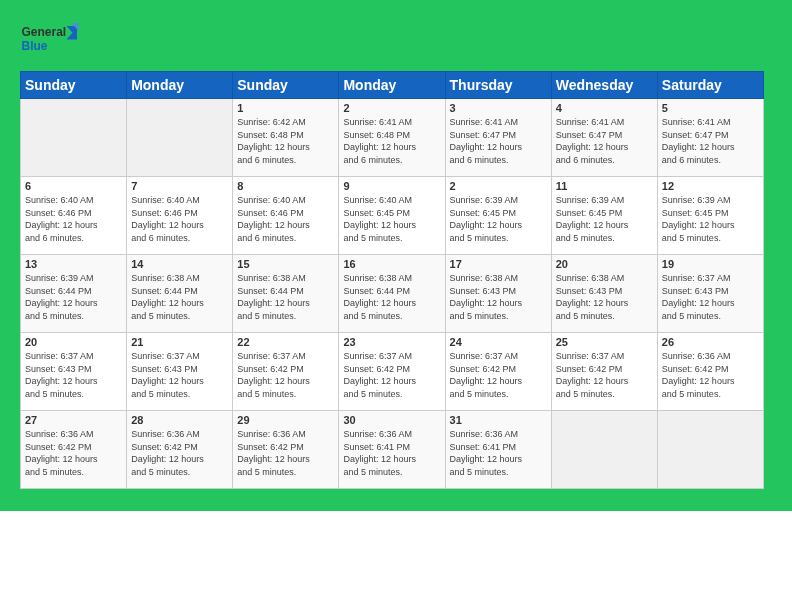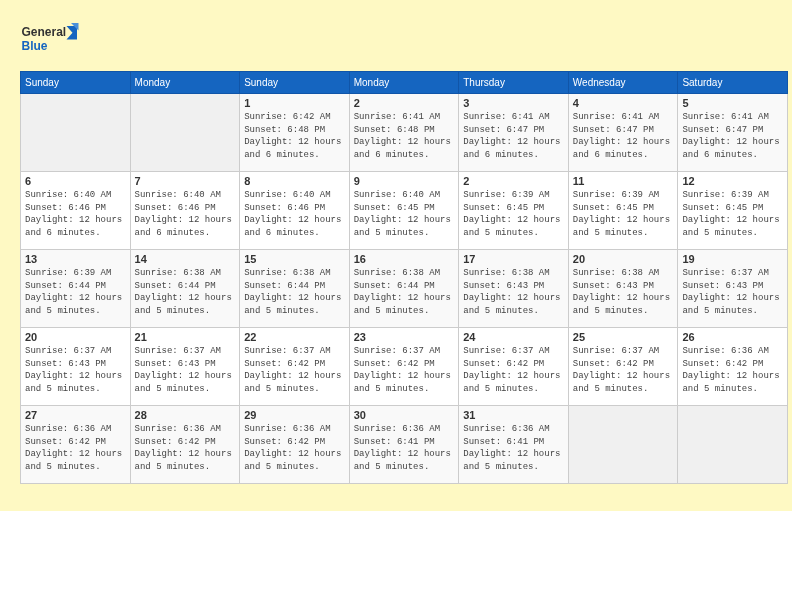--- a/index.html
+++ b/index.html
@@ -6,22 +6,22 @@
     body {
       font-family: Arial, sans-serif;
       background: #fff;
       width: 792px;
       height: 612px;
       overflow: hidden;
     }
     .page {
       width: 792px;
       height: 511px;
-      padding: 18px 4px 10px 20px;
-      background: #fef9c3;
+      padding: 18px 28px 10px 20px;
+      background: #22c55e;
     }
     .header {
       display: flex;
       justify-content: space-between;
       align-items: flex-start;
       margin-bottom: 8px;
     }
     .logo {
       display: flex;
       flex-direction: column;
@@ -41,22 +41,22 @@
       color: #555;
     }
     .calendar {
       width: 100%;
       border-collapse: collapse;
       table-layout: fixed;
     }
     .calendar thead th {
       background: #1565c0;
       color: #fff;
-      font-size: 10px;
-      font-weight: normal;
+      font-size: 14px;
+      font-weight: bold;
       padding: 5px 4px;
       text-align: left;
       border: 1px solid #1055a8;
     }
     .calendar tbody td {
       border: 1px solid #ccc;
       vertical-align: top;
       padding: 3px 4px;
       font-size: 9.5px;
       color: #333;
@@ -70,21 +70,20 @@
       font-size: 11px;
       font-weight: bold;
       color: #333;
       display: block;
       margin-bottom: 2px;
     }
     .day-info {
       font-size: 9px;
       color: #444;
       line-height: 1.4;
-      font-family: Liberation Mono, monospace;
     }
     .empty-cell {
       background: #f0f0f0 !important;
     }
     .logo-svg {
       width: 60px;
       height: 45px;
     }
   </style>
 </head>

